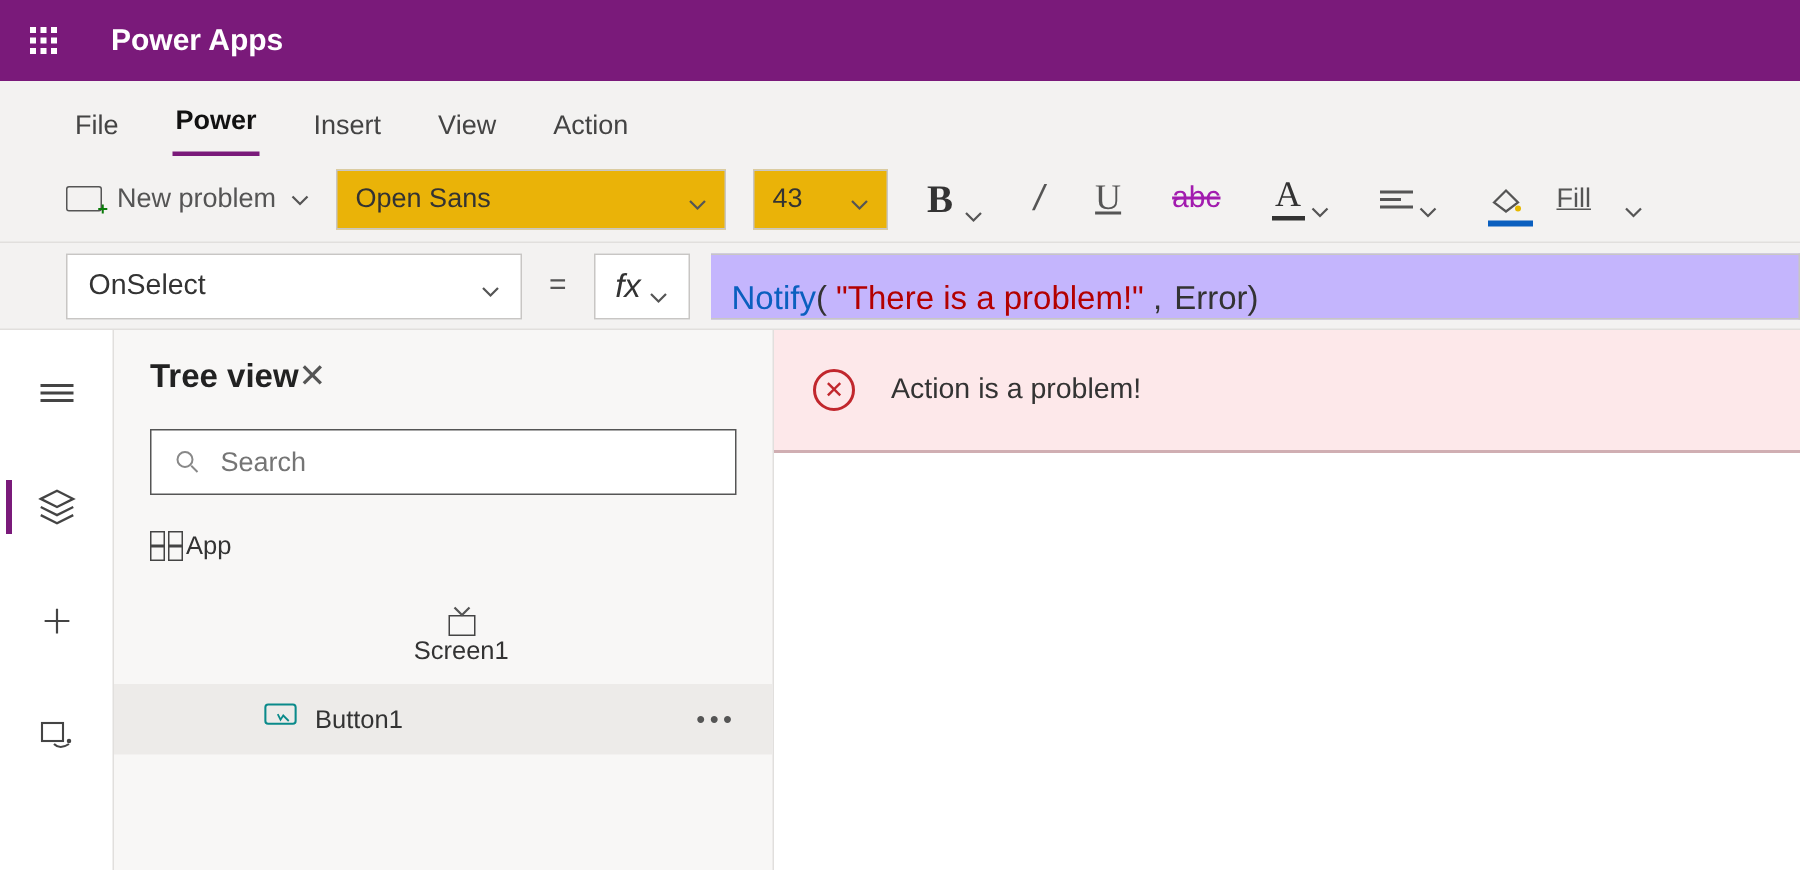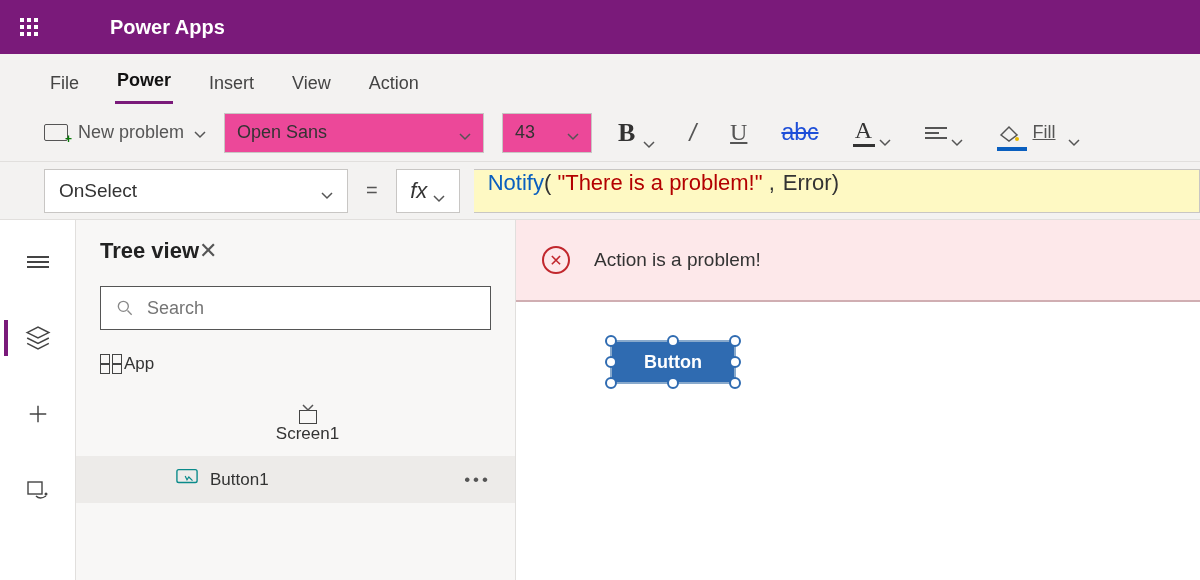--- a/index.html
+++ b/index.html
@@ -2,55 +2,55 @@
 <html><head>
 <meta charset="utf-8">
 <style>
   * { margin: 0; padding: 0; box-sizing: border-box; font-family: "Segoe UI", Arial, sans-serif; }
   body { width: 1200px; height: 580px; overflow: hidden; background: #fff; }
 
   
   .titlebar { height: 54px; background: #7a1a7a; display: flex; align-items: center; padding: 0 20px; color: #fff; }
   .waffle { width: 18px; height: 18px; display: grid; grid-template-columns: repeat(3,4px); grid-template-rows: repeat(3,4px); gap: 3px; margin-right: 36px; }
   .waffle span { background: #fff; }
-  .app-title { font-size: 20px; font-weight: 600; margin-left: 36px; }
+  .app-title { font-size: 20px; font-weight: 600; }
 
   
   .menubar { height: 50px; background: #f3f2f1; display: flex; align-items: flex-end; padding: 0 48px 0 48px; gap: 34px; font-size: 18px; color: #444; }
   .menubar .tab { padding: 10px 2px; cursor: pointer; }
   .menubar .tab.active { font-weight: 600; color: #111; border-bottom: 3px solid #7a1a7a; }
 
   
   .toolbar { height: 58px; background: #f3f2f1; display: flex; align-items: center; padding: 0 20px 0 44px; gap: 18px; border-bottom: 1px solid #e1dfdd; }
   .tool-group { display: flex; align-items: center; gap: 10px; color: #555; }
   .ns-icon { width: 24px; height: 17px; border: 1.5px solid #555; border-radius: 2px; position: relative; }
   .ns-icon::after { content: "+"; position: absolute; bottom: -6px; right: -5px; font-size: 12px; color: #0a7c0a; font-weight: bold; }
   .newscreen { font-size: 18px; color: #555; }
-  .combo { height: 40px; background: #ec4899; border: 1px solid #c8c6c4; display: flex; align-items: center; justify-content: space-between; padding: 0 12px; font-size: 18px; color: #333; }
+  .combo { height: 40px; background: #eab308; border: 1px solid #c8c6c4; display: flex; align-items: center; justify-content: space-between; padding: 0 12px; font-size: 18px; color: #333; }
   .combo.font { width: 260px; }
   .combo.size { width: 90px; }
   .chev { width: 12px; height: 12px; display: inline-block; }
   .chev svg { width: 12px; height: 12px; }
   .tbtn { display: flex; align-items: center; gap: 4px; color: #555; font-size: 24px; padding: 0 8px; }
   .tbtn.bold { font-family: Georgia, serif; font-weight: bold; font-size: 26px; color: #333; }
-  .abc-strike { text-decoration: line-through; font-size: 23px; color: #1d4ed8; }
+  .abc-strike { text-decoration: line-through; font-size: 20px; color: #a21caf; }
   .Aunderline { display: flex; flex-direction: column; align-items: center; line-height: 1; }
   .Aunderline .bar { width: 22px; height: 3px; background: #333; margin-top: 2px; }
   .align-icon span { display: block; width: 22px; height: 2px; background: #555; margin: 3px 0; }
   .align-icon span:nth-child(2){ width: 14px; }
-  .fill-icon { display: flex; align-items: center; gap: 12px; text-decoration: underline; }
+  .fill-icon { display: flex; align-items: center; gap: 22px; text-decoration: underline; }
   .paint { position: relative; width: 24px; height: 24px; }
   .fill-underline { width: 30px; height: 4px; background: #0a5fbf; position: absolute; bottom: -6px; left: 0; }
 
   
   .formula-row { height: 58px; background: #f3f2f1; display: flex; align-items: center; padding: 0 0 0 44px; gap: 14px; border-bottom: 1px solid #e1dfdd; }
   .prop-combo { width: 304px; height: 44px; background: #fff; border: 1px solid #c8c6c4; display: flex; align-items: center; justify-content: space-between; padding: 0 14px; font-size: 19px; color: #333; }
   .eq { font-size: 20px; color: #555; padding: 0 4px; }
   .fx-combo { height: 44px; width: 64px; background: #fff; border: 1px solid #c8c6c4; display: flex; align-items: center; justify-content: center; gap: 6px; font-family: "Times New Roman", serif; font-style: italic; font-size: 22px; color: #333; }
-  .formula-input { flex: 1; height: 44px; background: #fef9c3; border: 1px solid #c8c6c4; border-left: none; display: flex; align-items: flex-start; padding: 0 14px; font-family: Consolas, monospace; font-size: 22px; }
+  .formula-input { flex: 1; height: 44px; background: #c4b5fd; border: 1px solid #c8c6c4; border-left: none; display: flex; align-items: flex-end; padding: 0 14px; font-family: Consolas, monospace; font-size: 22px; }
   .f-fn { color: #0a5fbf; }
   .f-punc { color: #333; }
   .f-str { color: #b30000; }
   .f-arg { color: #333; margin-left: 8px; }
 
   
   .worksurf { position: relative; display: flex; height: calc(580px - 54px - 50px - 58px - 58px); }
   .rail { width: 76px; background: #fff; border-right: 1px solid #e1dfdd; display: flex; flex-direction: column; align-items: center; padding-top: 22px; gap: 36px; }
   .rail .ritem { width: 40px; height: 40px; display: flex; align-items: center; justify-content: center; color: #555; position: relative; }
   .rail .ritem.active::before { content: ""; position: absolute; left: -14px; top: 2px; bottom: 2px; width: 4px; background: #7a1a7a; }
@@ -262,25 +262,14 @@
       </div>
       <span class="dots">•••</span>
     </div>
   </div>
 
   <div class="canvas">
     <div class="notif">
       <div class="notif-icon">✕</div>
       <div class="notif-text">Action is a problem!</div>
     </div>
-    <div class="ctrl-button">
-      <span>Button</span>
-      <div class="handle h-tl"></div>
-      <div class="handle h-tm"></div>
-      <div class="handle h-tr"></div>
-      <div class="handle h-ml"></div>
-      <div class="handle h-mr"></div>
-      <div class="handle h-bl"></div>
-      <div class="handle h-bm"></div>
-      <div class="handle h-br"></div>
-    </div>
   </div>
 </div>
 
 </body></html>

